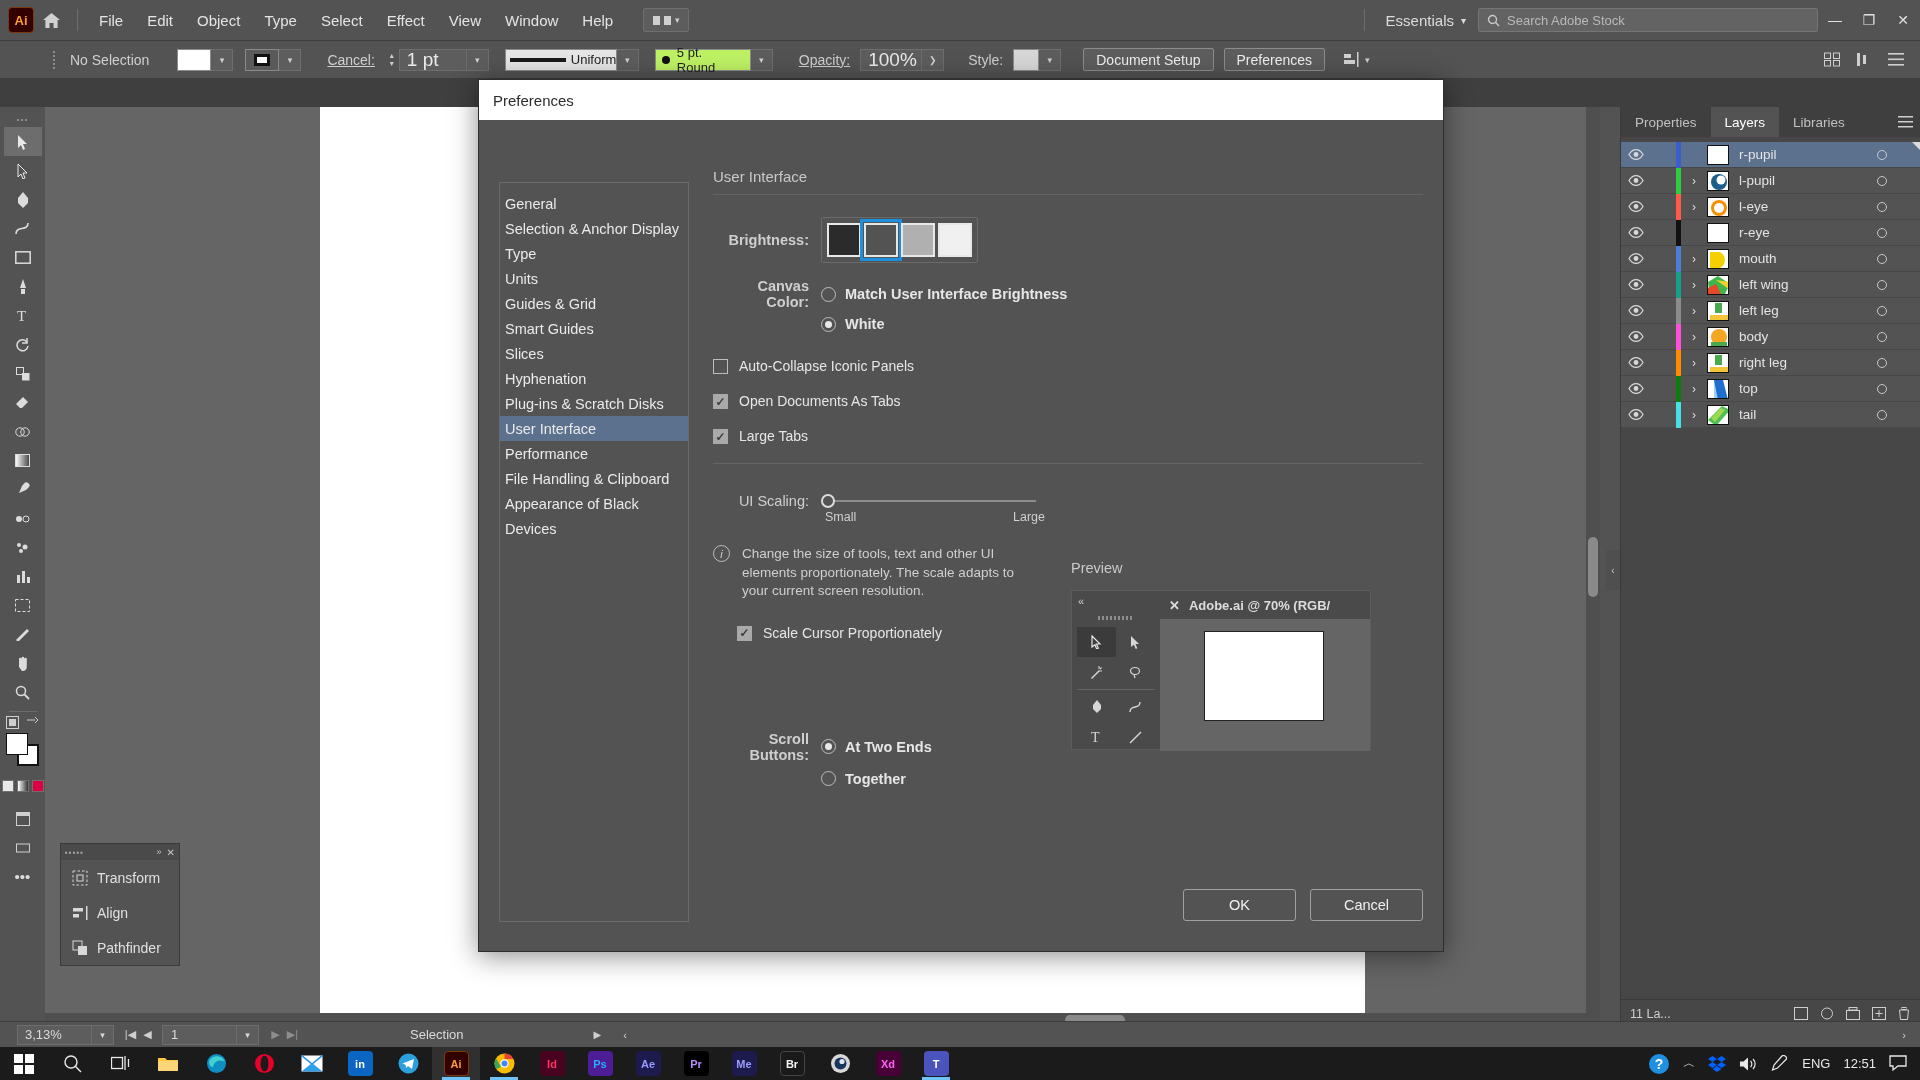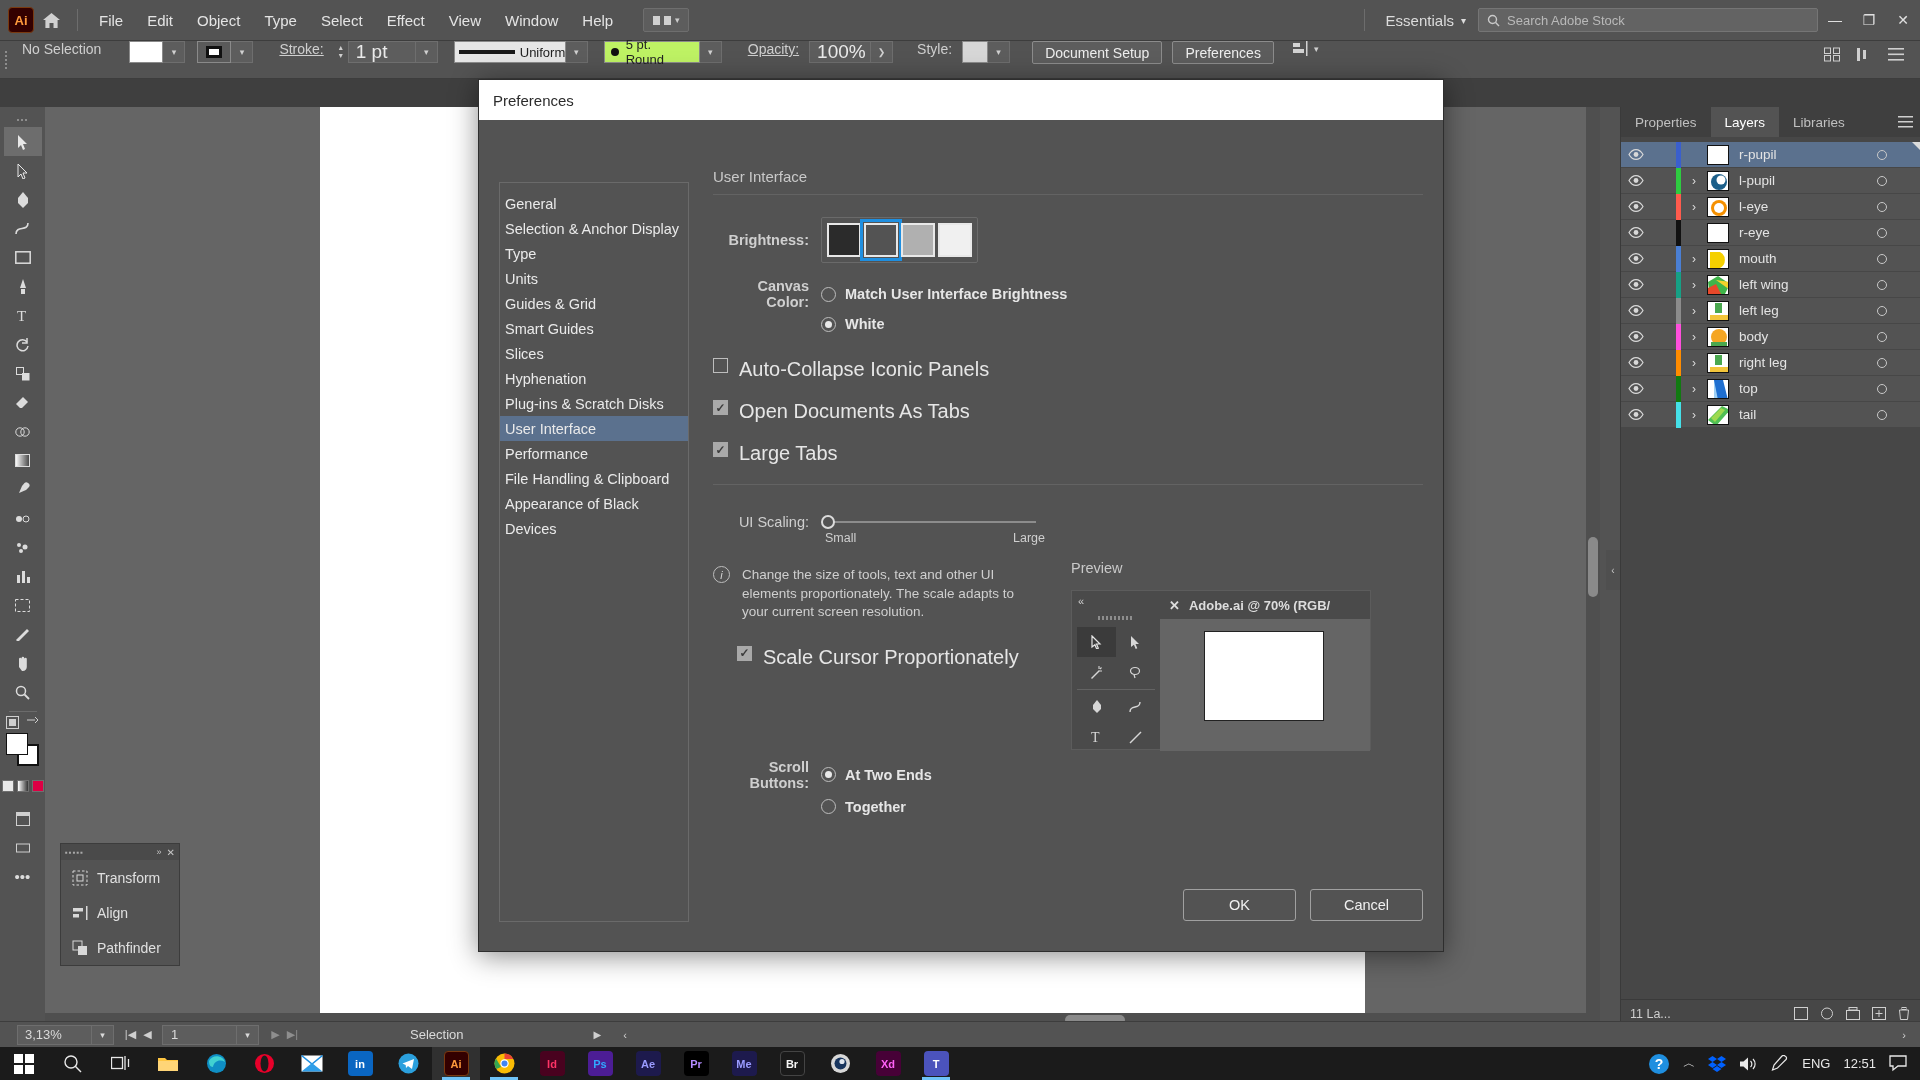--- a/index.html
+++ b/index.html
@@ -42,21 +42,21 @@
     width:340px;height:24px;background:#636363;border:1px solid #757575;border-radius:2px;
     display:flex;align-items:center;gap:7px;padding:0 8px;color:#b9b9b9;font-size:13px;
   }
   .winbtns{ display:flex; align-items:center; height:41px; }
   .winbtn{ width:34px;height:41px;display:flex;align-items:center;justify-content:center;color:#e0e0e0;font-size:14px;}
 
   
   .controlbar{
     position:absolute; left:0; top:41px; width:1920px; height:38px;
     background:#535353; border-bottom:1px solid #3d3d3d;
-    display:flex; align-items:flex-start; font-size:14px; color:#d9d9d9;
+    display:flex; align-items:center; font-size:14px; color:#d9d9d9;padding-left:48px;
   }
   .grip{ width:12px;height:38px; display:flex;align-items:center;justify-content:center;}
   .grip i{ display:block;width:2px;height:18px;
     background:repeating-linear-gradient(to bottom,#8d8d8d 0 2px,transparent 2px 4px);}
   .cb-label{ padding:0 10px; color:#cfcfcf; }
   .swatch-btn{
     width:34px;height:22px;background:#fff;border:1px solid #8a8a8a;
   }
   .combo-arrow{
     width:22px;height:22px;background:#5d5d5d;border:1px solid #6e6e6e;border-left:none;
@@ -235,21 +235,21 @@
   }
   .sw{width:34px;height:34px;border:2px solid #e8e8e8;}
   .sw.selected{outline:3px solid #1f8fe0;outline-offset:1px;}
   .radio{width:15px;height:15px;border-radius:50%;border:1.5px solid #bdbdbd;display:inline-flex;align-items:center;justify-content:center;margin-right:9px;flex:0 0 auto;}
   .radio b{display:none;width:7px;height:7px;border-radius:50%;background:#e8e8e8;}
   .radio.on b{display:block;}
   .cbx{width:15px;height:15px;border:1.5px solid #bdbdbd;background:#535353;display:inline-flex;align-items:center;justify-content:center;margin-right:11px;flex:0 0 auto;}
   .cbx.on{background:#a9a9a9;border-color:#a9a9a9;}
   .cbx.on::after{content:"✓";color:#3c3c3c;font-size:12px;line-height:1;font-weight:bold;}
   .opt{display:flex;align-items:center;font-size:14.5px;color:#e6e6e6;}
-  .checkline{display:flex;align-items:flex-start;margin-bottom:19px;font-size:20px;color:#e6e6e6;}
+  .checkline{display:flex;align-items:flex-end;margin-bottom:19px;font-size:14px;color:#e6e6e6;}
   .hr2{height:1px;background:#636363;margin:12px 0 26px 0;}
   .scalerow{display:flex;align-items:flex-start;}
   .slider{position:relative;width:215px;height:14px;margin-top:4px;}
   .slider .track{position:absolute;left:10px;top:6px;width:205px;height:2px;background:#8c8c8c;}
   .slider .knob{position:absolute;left:0;top:0;width:14px;height:14px;border-radius:50%;border:2px solid #dcdcdc;background:#535353;}
   .slider .lbl-s{position:absolute;left:4px;top:16px;font-size:12.5px;color:#cfcfcf;}
   .slider .lbl-l{position:absolute;left:192px;top:16px;font-size:12.5px;color:#cfcfcf;}
   .infobox{display:flex;gap:12px;margin-top:36px;}
   .infoico{width:17px;height:17px;border-radius:50%;border:1.5px solid #bdbdbd;display:flex;align-items:center;justify-content:center;font-size:11px;color:#d4d4d4;font-style:italic;flex:0 0 auto;}
   .infotext{font-size:13.5px;color:#cfcfcf;line-height:1.38;max-width:300px;}
@@ -332,21 +332,21 @@
     <div style="display:flex;margin-left:18px;">
       <div class="swatch-btn"></div>
       <div class="combo-arrow">▾</div>
     </div>
     <div style="display:flex;margin-left:12px;">
       <div class="stroke-swatch">
           <b></b>
         </div>
       <div class="combo-arrow">▾</div>
     </div>
-    <div class="cb-label" style="margin-left:16px;text-decoration:underline;">Stroke:</div>
+    <div class="cb-label" style="margin-left:16px;text-decoration:underline;">Cancel:</div>
     <div class="stepper">
         <span>▴</span>
         <span>▾</span>
       </div>
     <div class="field" style="width:68px;">1 pt</div>
     <div class="combo-arrow">▾</div>
     <div class="profile-field" style="margin-left:16px;">
       <i class="ln"></i>
         <span>Uniform</span>
     </div>

